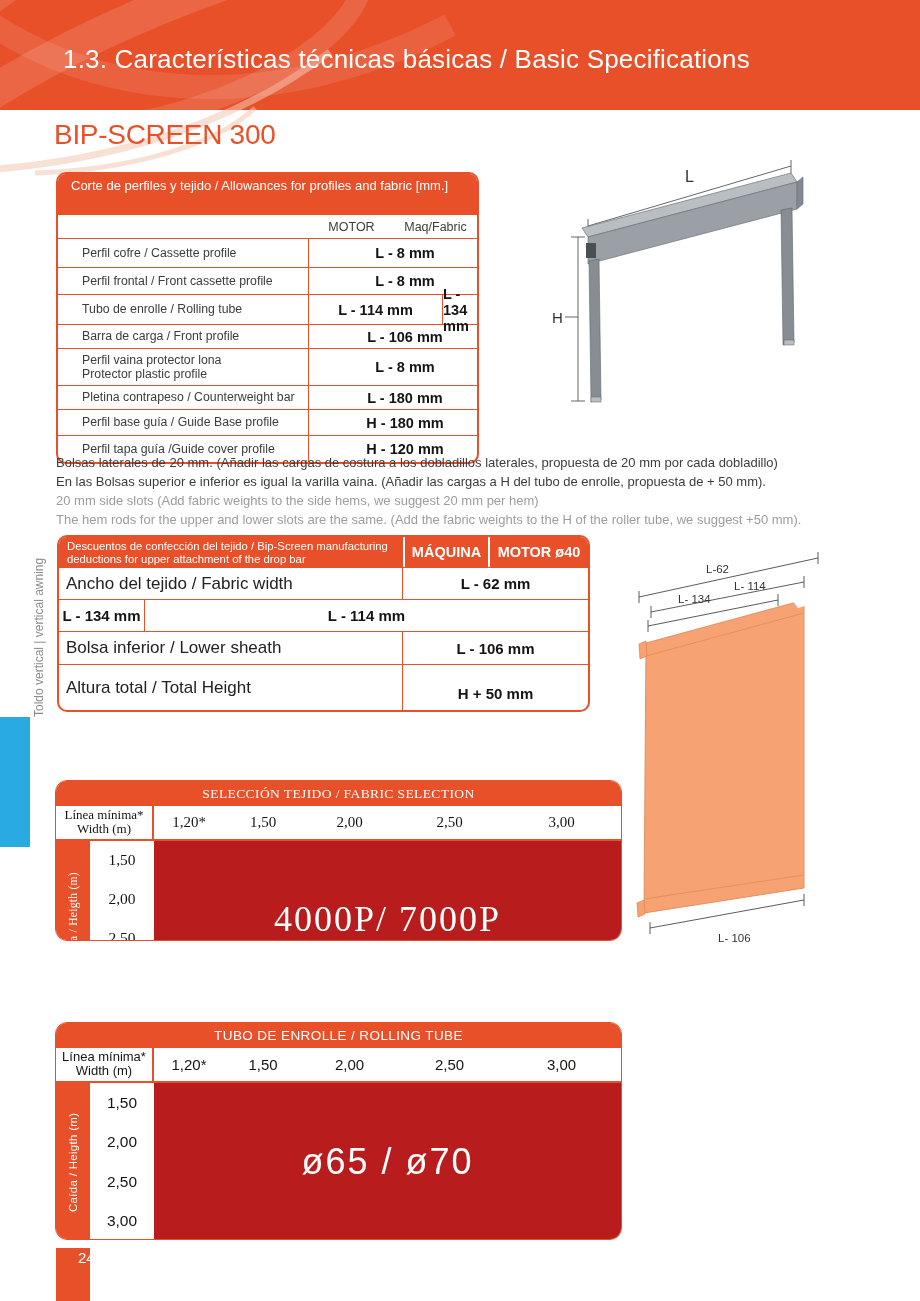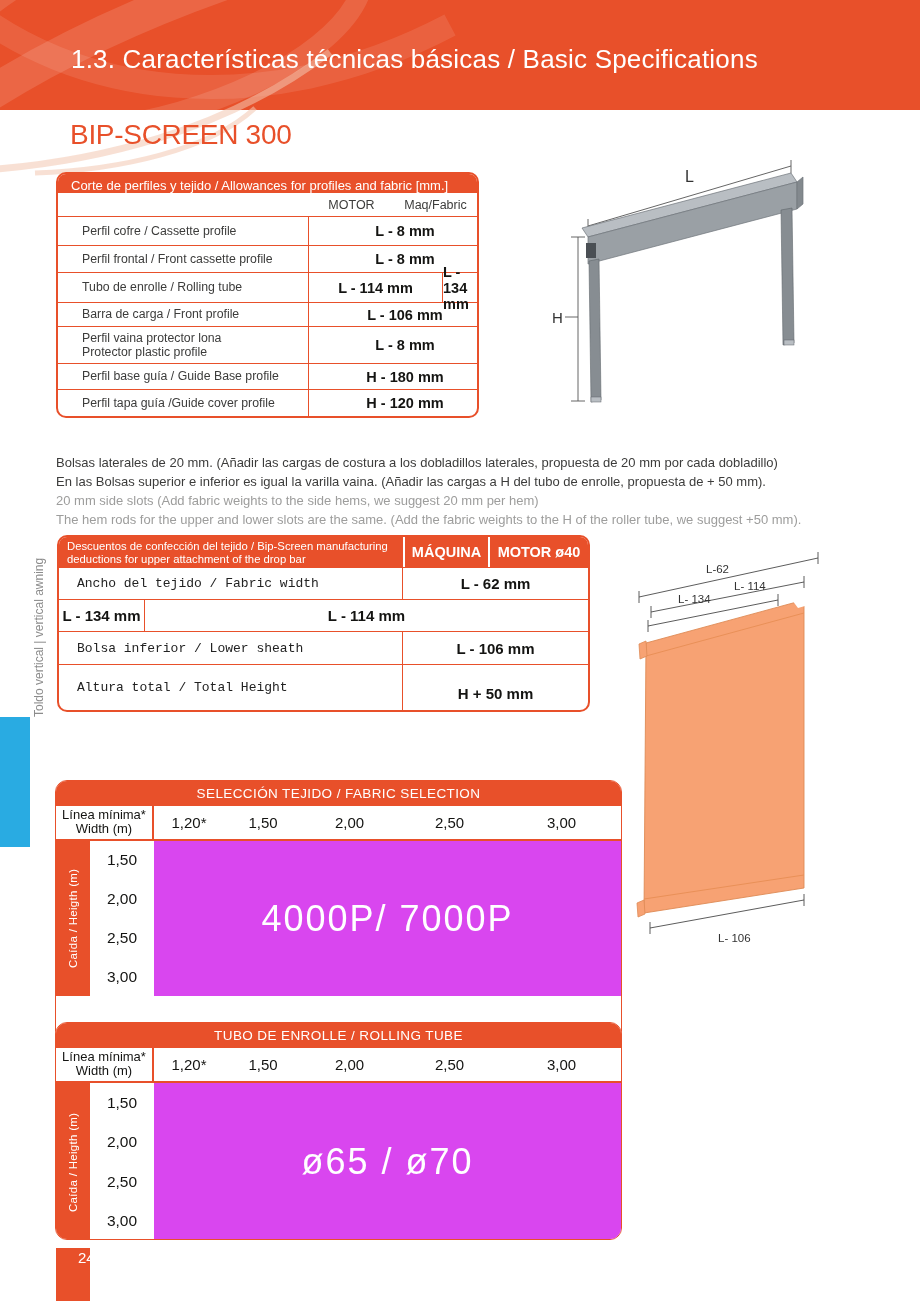--- a/index.html
+++ b/index.html
@@ -1,27 +1,27 @@
 <!DOCTYPE html>
 <html><head>
 <meta charset="utf-8">
 <style>
   html,body{margin:0;padding:0;background:#fff;}
   .page{position:relative;width:920px;height:1301px;background:#fff;overflow:hidden;
         font-family:"Liberation Sans",sans-serif;}
   
   .band-svg{position:absolute;left:0;top:0;z-index:0;}
-  .band-title{position:absolute;left:71px;top:44px;z-index:2;color:#fff;font-size:26px;
+  .band-title{position:absolute;left:63px;top:44px;z-index:2;color:#fff;font-size:26px;
               letter-spacing:.2px;white-space:nowrap;}
   .product-title{position:absolute;left:54px;top:119px;color:#E8502A;font-size:28px;
-                 letter-spacing:-.3px;white-space:nowrap;z-index:2;margin-left:16px;}
+                 letter-spacing:-.3px;white-space:nowrap;z-index:2;}
   
   .t1{position:absolute;left:56px;top:172px;width:423px;border:2px solid #E8502A;
       border-radius:10px;overflow:hidden;background:#fff;box-sizing:border-box;}
-  .t1-title{background:#E8502A;color:#fff;font-size:13px;padding:4px 0 0 13px;white-space:nowrap;}
+  .t1-title{background:#E8502A;color:#fff;font-size:13px;padding:4px 0 22px 13px;white-space:nowrap;}
   .t1-header{display:flex;height:23px;align-items:center;color:#3C3C3B;font-size:12.5px;}
   .t1-header .sp{width:251px;}
   .t1-header .c1{width:85px;text-align:center;}
   .t1-header .c2{flex:1;text-align:center;}
   .t1-row{display:flex;border-top:1.5px solid #E8502A;align-items:stretch;}
   .t1-label{width:251px;box-sizing:border-box;border-right:1.5px solid #E8502A;
             padding-left:24px;display:flex;flex-direction:column;justify-content:center;
             font-size:12.3px;color:#3C3C3B;white-space:nowrap;line-height:14.5px;}
   .t1-val{flex:1;display:flex;align-items:center;justify-content:center;
           font-size:14.5px;font-weight:bold;color:#141412;margin-left:24px;}
@@ -35,22 +35,22 @@
   .t2{position:absolute;left:57px;top:535px;width:533px;border:2px solid #E8502A;
       border-radius:10px;overflow:hidden;background:#fff;box-sizing:border-box;}
   .t2-header{display:flex;background:#E8502A;color:#fff;height:30px;}
   .t2-htitle{width:344px;box-sizing:border-box;padding:3px 0 0 8px;font-size:11.3px;
              line-height:13px;white-space:nowrap;}
   .t2-hcol{display:flex;align-items:center;justify-content:center;font-weight:bold;
            font-size:14.5px;border-left:2px solid #fff;box-sizing:border-box;}
   .t2-hcol.m1{width:85px;}
   .t2-hcol.m2{flex:1;}
   .t2-row{display:flex;border-top:1.5px solid #E8502A;align-items:stretch;}
-  .t2-label{width:344px;box-sizing:border-box;border-right:1.5px solid #E8502A;padding-left:18px;
-            display:flex;align-items:center;font-size:13px;color:#222;white-space:nowrap;font-family:Liberation Mono, monospace;}
+  .t2-label{width:344px;box-sizing:border-box;border-right:1.5px solid #E8502A;padding-left:7px;
+            display:flex;align-items:center;font-size:17px;color:#222;white-space:nowrap;}
   .t2-val{flex:1;display:flex;align-items:center;justify-content:center;
           font-size:15px;font-weight:bold;color:#141412;}
   .t2-val.half1{flex:none;width:85px;}
   .t2-val.half2{border-left:1.5px solid #E8502A;}
   .t2-row.last .t2-val{align-items:flex-end;padding-bottom:8px;}
   
   .sel{position:absolute;left:55px;width:567px;border:1.5px solid #E8502A;border-radius:12px;
        overflow:hidden;background:#fff;box-sizing:border-box;}
   .sel-title{background:#E8502A;color:#fff;text-align:center;font-size:13.5px;height:25px;
              line-height:25px;letter-spacing:.4px;}
@@ -60,23 +60,23 @@
   .sel-num{display:flex;align-items:center;justify-content:center;font-size:15px;color:#141412;}
   .n1{width:70px;} .n2{width:78px;} .n3{width:95px;} .n4{width:105px;} .n5{flex:1;}
   .sel-body{display:flex;}
   .sel-strip{width:34px;background:#E8502A;position:relative;}
   .sel-strip span{position:absolute;left:0;top:0;width:100%;height:100%;display:flex;
                   align-items:center;justify-content:center;writing-mode:vertical-rl;
                   transform:rotate(180deg);color:#fff;font-size:11.5px;letter-spacing:.3px;}
   .sel-rowlabels{width:64px;display:flex;flex-direction:column;}
   .sel-rowlabels div{flex:1;display:flex;align-items:center;justify-content:center;
                      font-size:15.5px;color:#141412;}
-  .sel-cell{flex:1;background:#d946ef;display:flex;align-items:center;justify-content:center;}
+  .sel-cell{flex:1;background:#b91c1c;display:flex;align-items:center;justify-content:center;}
   .sel-big{color:#fff;font-size:36px;letter-spacing:2px;}
-  .sel3{top:780px;height:267px;} .sel3 .sel-body{height:155px;}
+  .sel3{top:780px;height:161px;font-family:Liberation Serif, serif;} .sel3 .sel-body{height:155px;}
   .sel4{top:1022px;height:218px;} .sel4 .sel-body{height:158px;}
   
   .frame-svg{position:absolute;left:545px;top:160px;}
   .fabric-svg{position:absolute;left:618px;top:548px;}
   
   .side-label{position:absolute;left:30px;top:556px;width:18px;height:162px;display:flex;
               align-items:center;justify-content:center;writing-mode:vertical-rl;
               transform:rotate(180deg);color:#8C8C8C;font-size:12px;white-space:nowrap;}
   .blue-box{position:absolute;left:0;top:717px;width:30px;height:130px;background:#29ABE2;}
   .pagenum{position:absolute;left:56px;top:1248px;width:34px;height:53px;background:#E8502A;
@@ -136,20 +136,26 @@
         </div>
       <div class="t1-val">L - 106 mm</div>
     </div>
     <div class="t1-row" style="height:36px">
       <div class="t1-label">
         <span>Perfil vaina protector lona</span>
         <span>Protector plastic profile</span>
       </div>
       <div class="t1-val">L - 8 mm</div>
     </div>
+    <div class="t1-row" style="height:23px">
+      <div class="t1-label">
+          <span>Pletina contrapeso /  Counterweight bar</span>
+        </div>
+      <div class="t1-val">L - 180 mm</div>
+    </div>
     <div class="t1-row" style="height:25px">
       <div class="t1-label">
           <span>Perfil base guía / Guide  Base profile</span>
         </div>
       <div class="t1-val">H - 180 mm</div>
     </div>
     <div class="t1-row" style="height:26px">
       <div class="t1-label">
           <span>Perfil tapa guía /Guide cover profile</span>
         </div>

